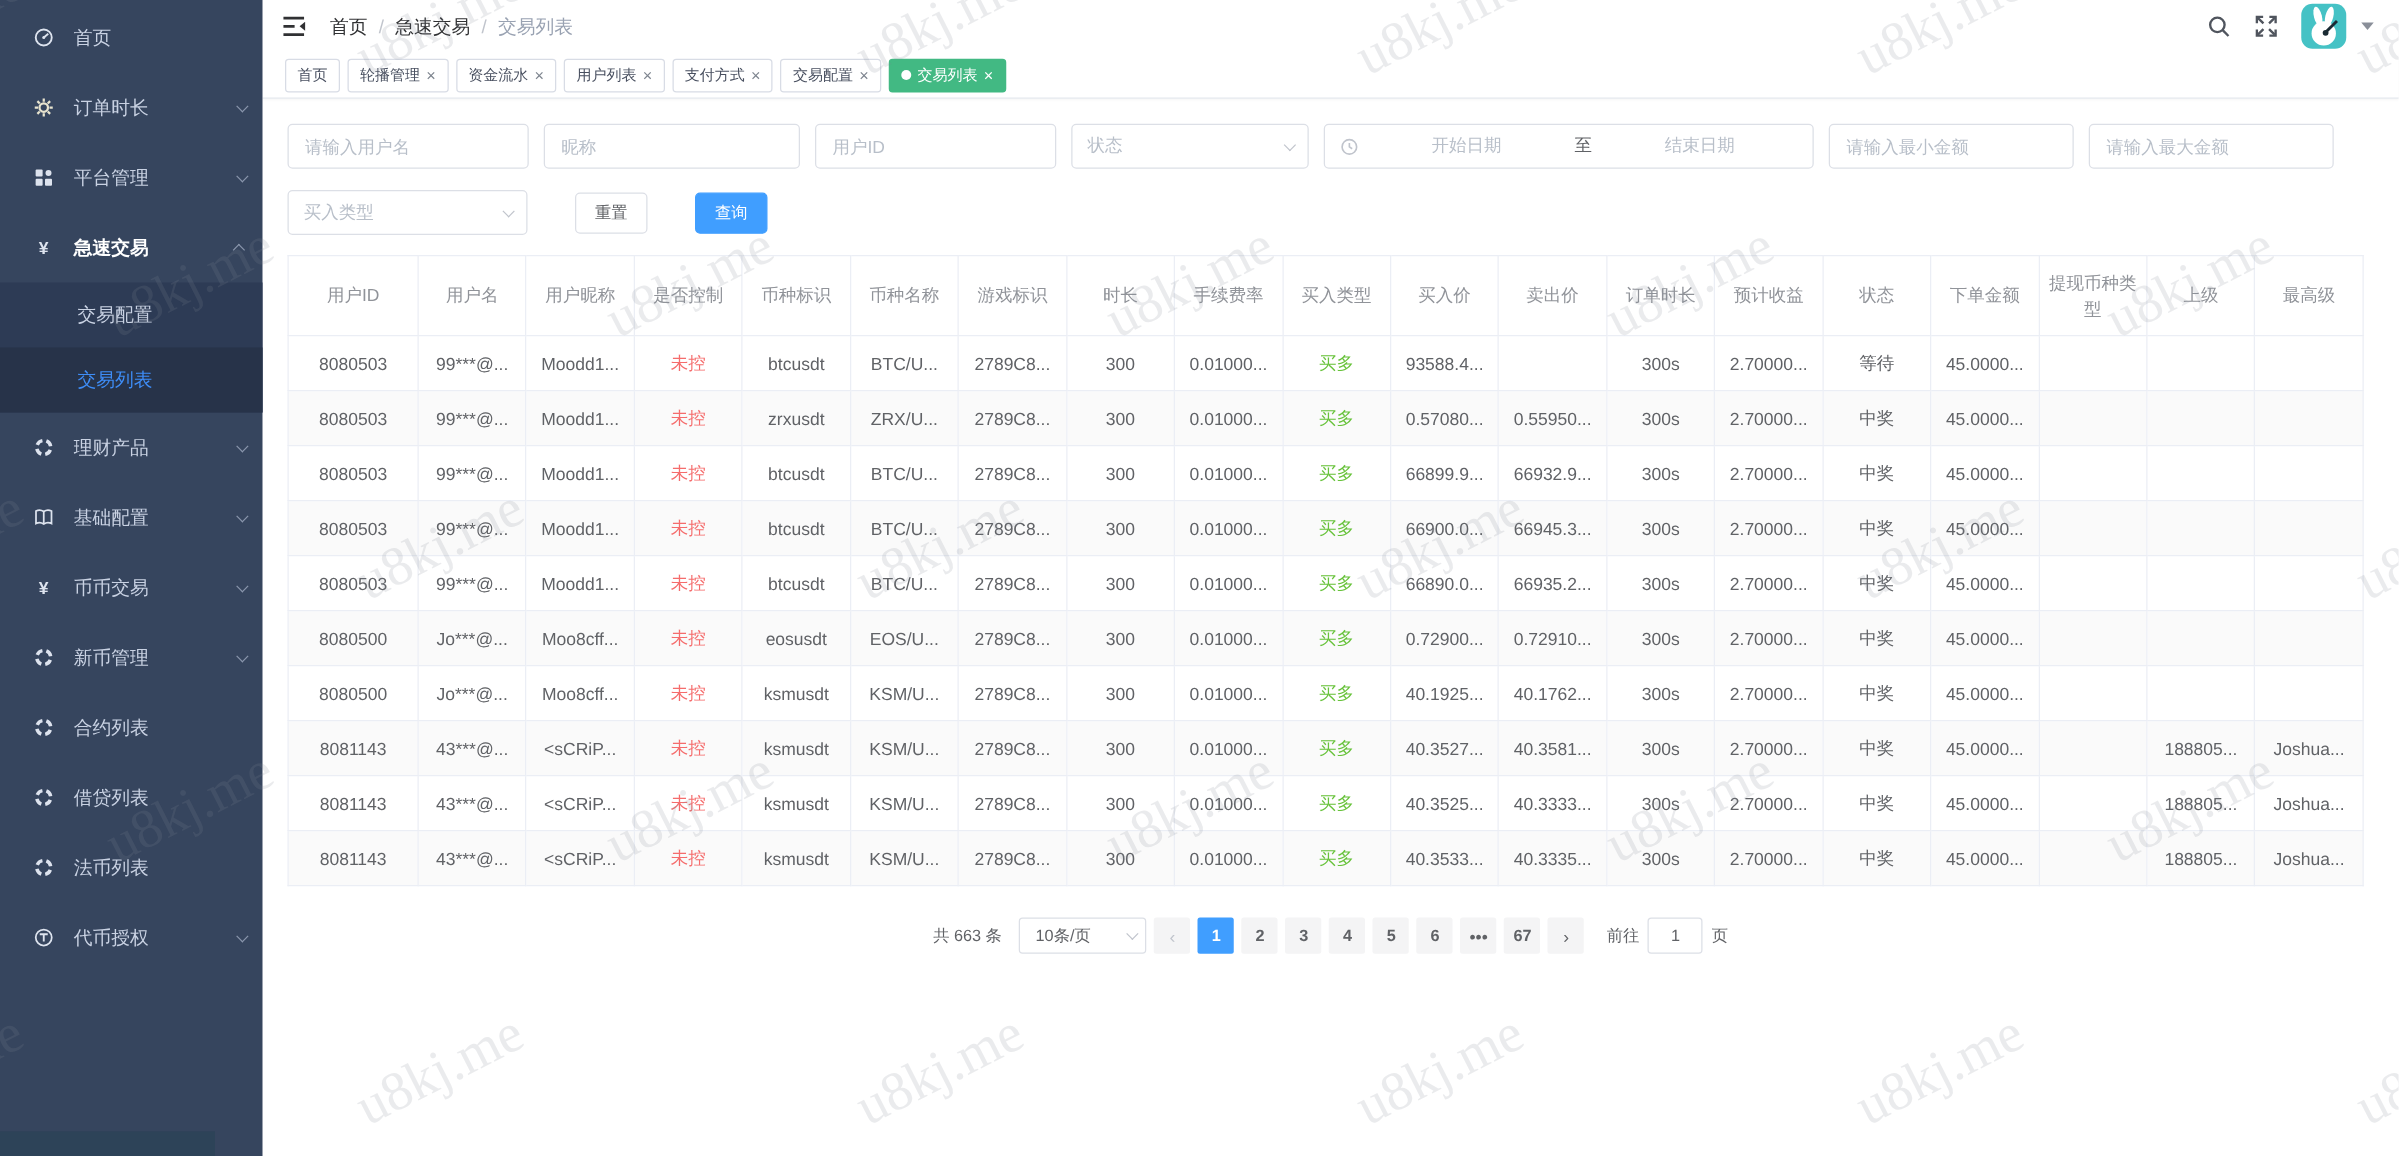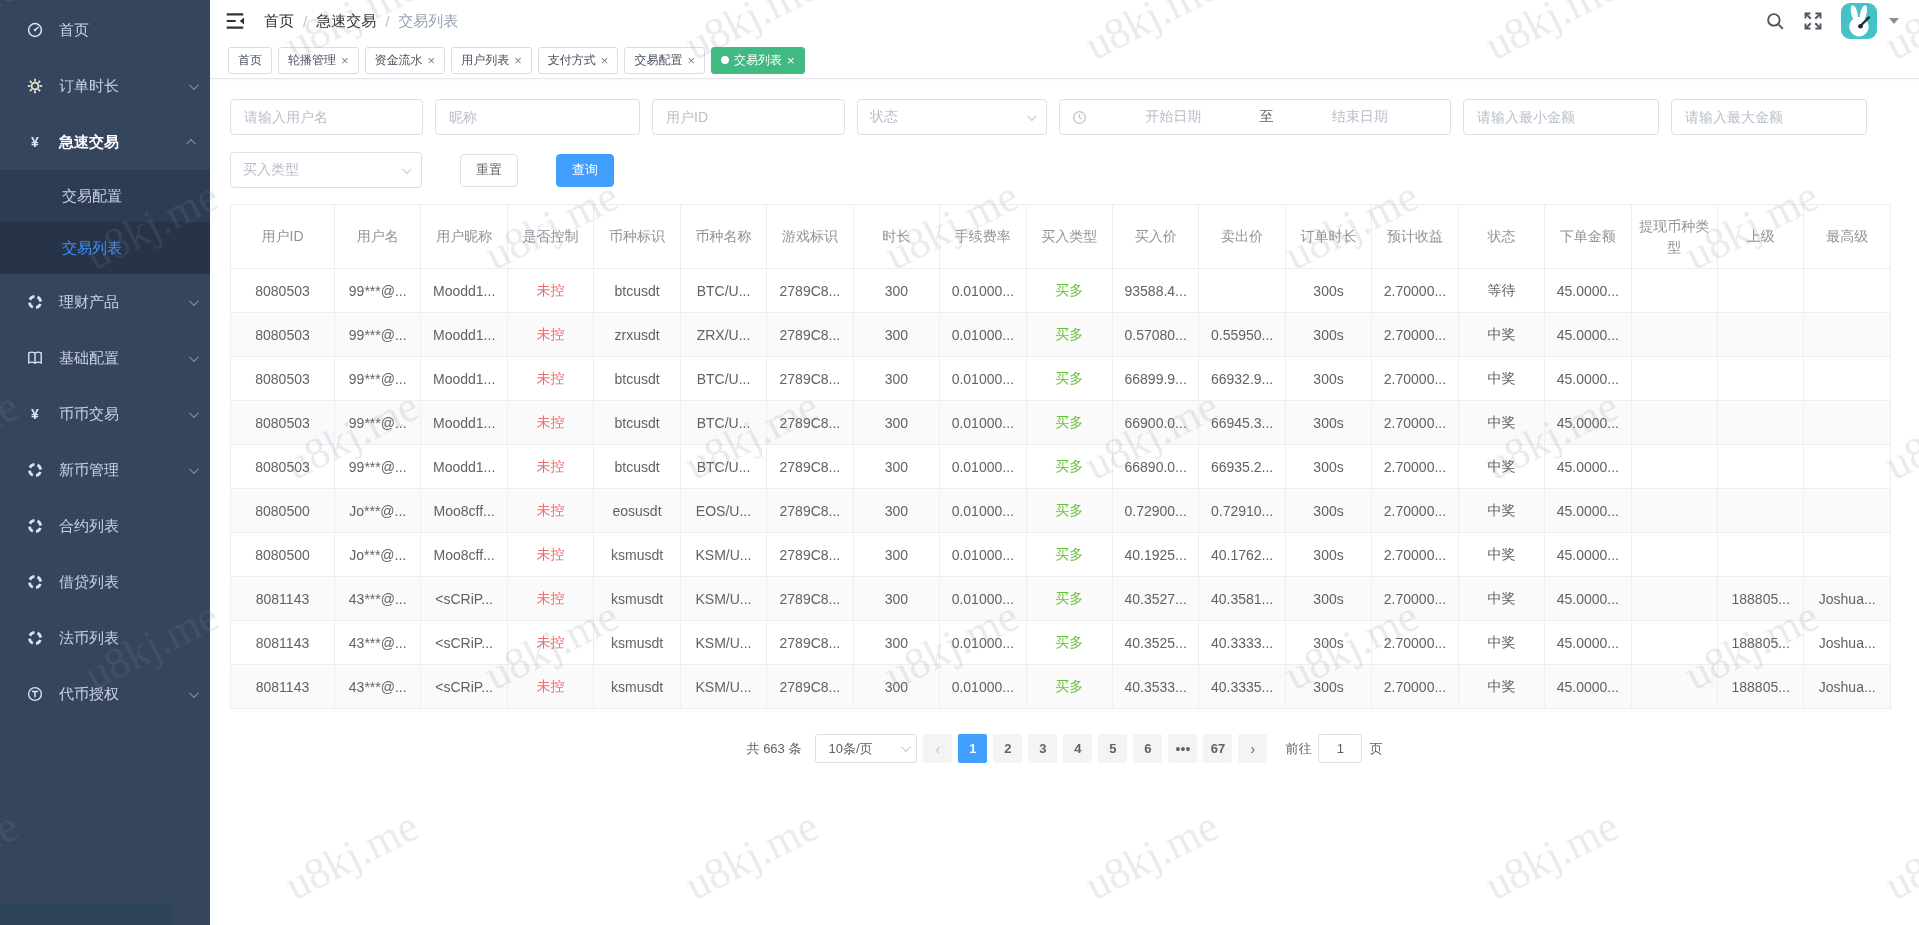--- a/index.html
+++ b/index.html
@@ -114,20 +114,32 @@
                 <line x1="12.6" y1="8" x2="15.2" y2="8"></line>
                 <line x1="2.9" y1="2.9" x2="4.8" y2="4.8"></line>
                 <line x1="11.2" y1="11.2" x2="13.1" y2="13.1"></line>
                 <line x1="13.1" y1="2.9" x2="11.2" y2="4.8"></line>
                 <line x1="4.8" y1="11.2" x2="2.9" y2="13.1"></line>
               </g>
               <circle cx="8" cy="8" r="3.4" fill="none" stroke="#e8e4cf" stroke-width="1.8"></circle>
             </svg>
           </span>
           <span class="side-label">订单时长</span>
+          <span class="chev down"></span>
+        </div>
+        <div class="side-item">
+          <span class="side-icon">
+            <svg viewBox="0 0 16 16" fill="currentColor">
+              <rect x="1.5" y="1.5" width="5.6" height="5.6" rx="0.8"></rect>
+              <rect x="9" y="9" width="5.6" height="5.6" rx="0.8"></rect>
+              <rect x="1.5" y="9" width="5.6" height="5.6" rx="0.8"></rect>
+              <circle cx="11.8" cy="4.3" r="2.4"></circle>
+            </svg>
+          </span>
+          <span class="side-label">平台管理</span>
           <span class="chev down"></span>
         </div>
         <div class="side-item open">
           <span class="side-icon">
             <svg viewBox="0 0 16 16">
               <text x="8" y="13" text-anchor="middle" font-size="14" font-weight="bold" fill="currentColor">¥</text>
             </svg>
           </span>
           <span class="side-label">急速交易</span>
           <span class="chev up"></span>

